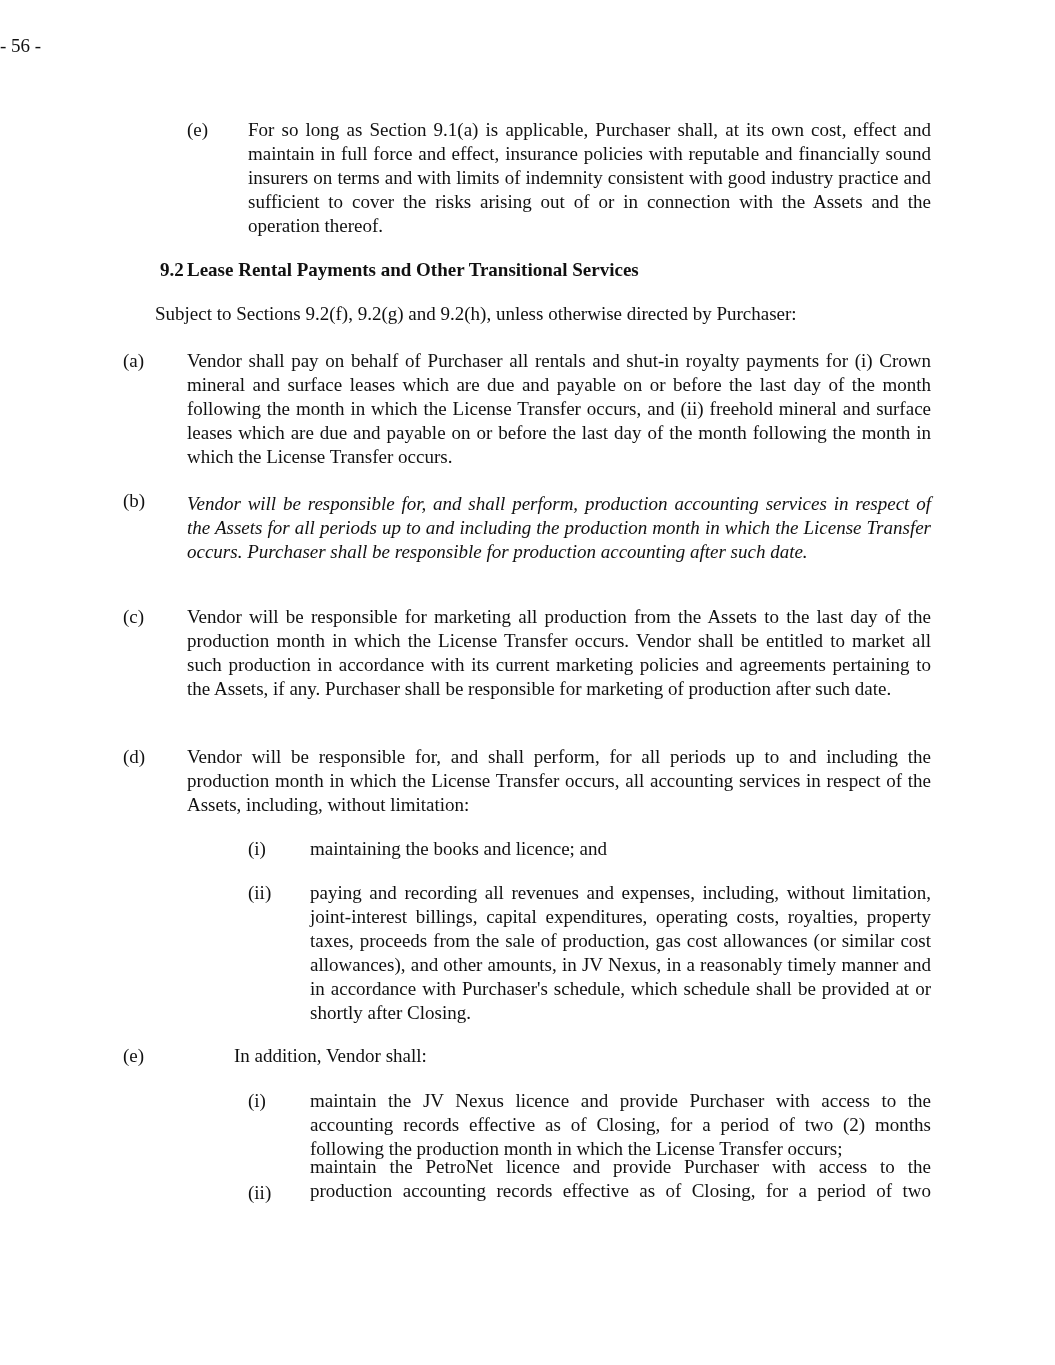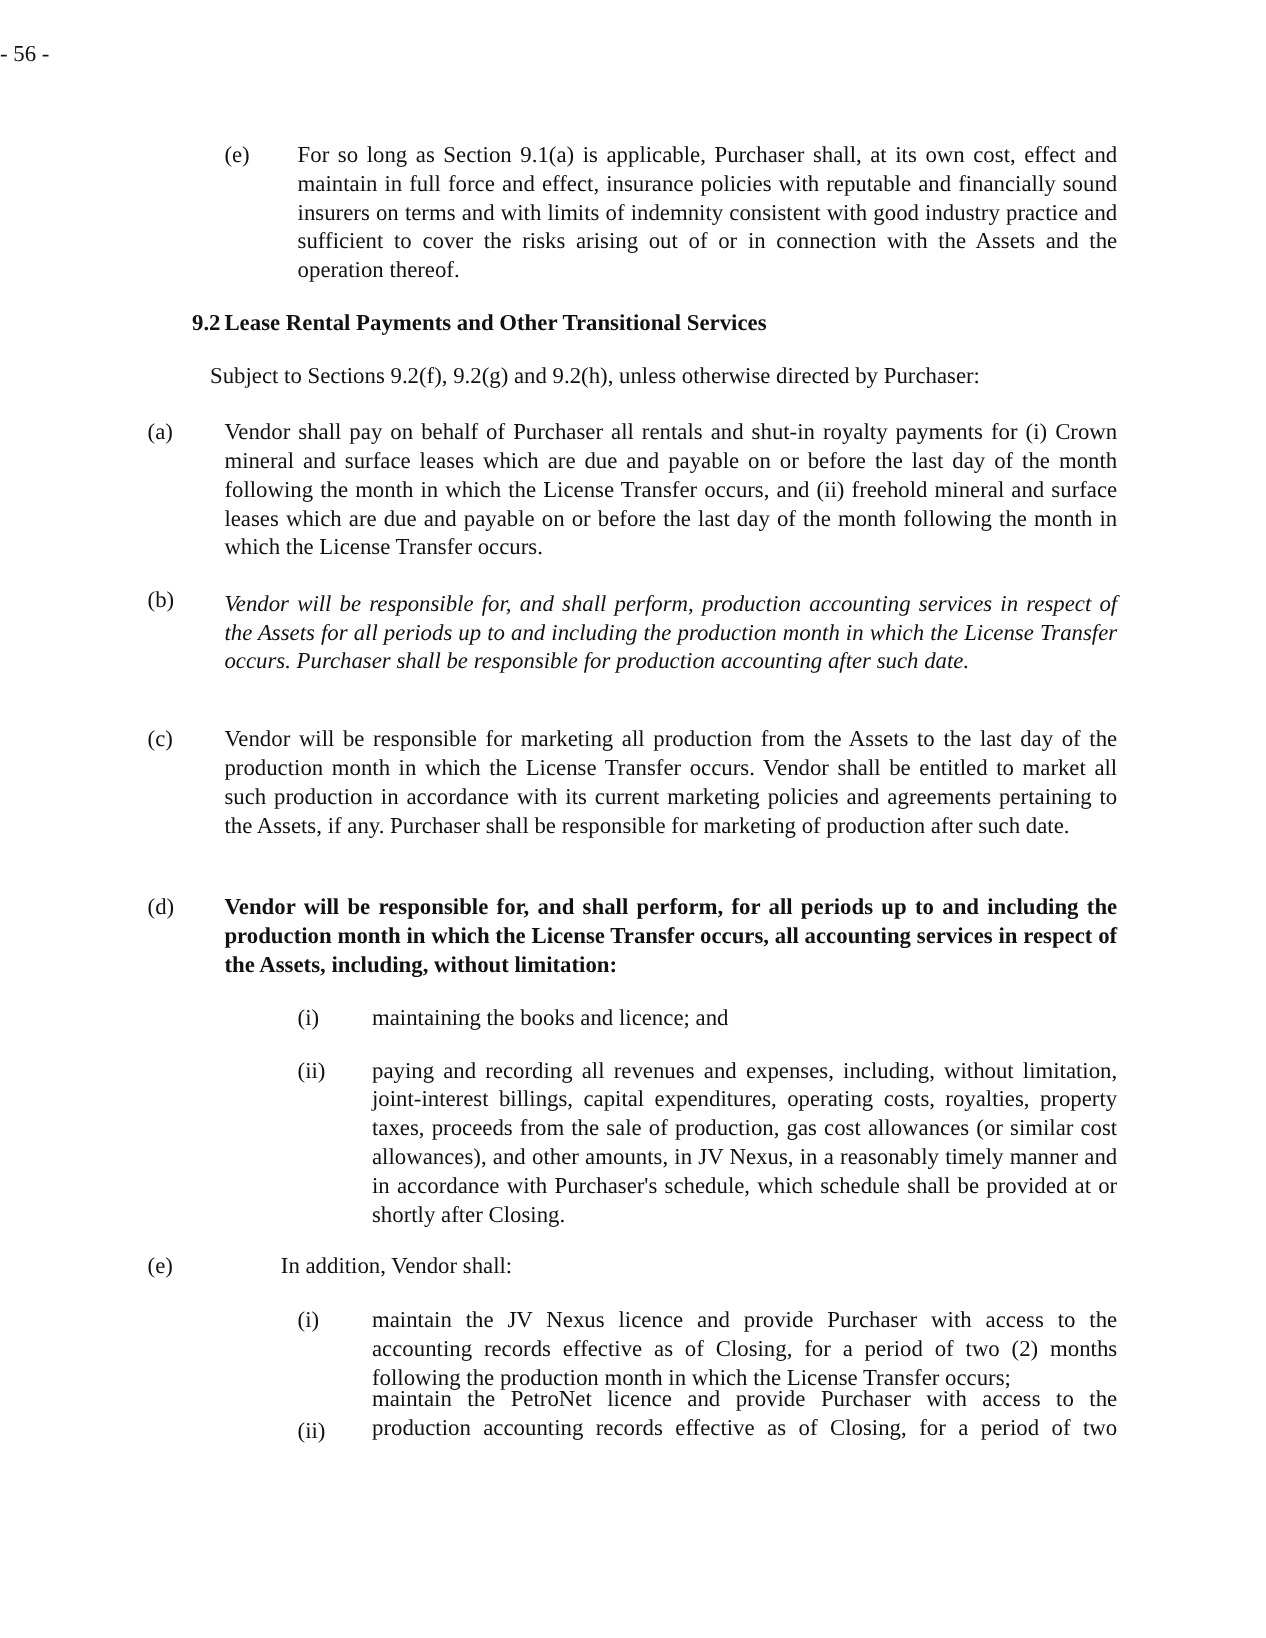--- a/index.html
+++ b/index.html
@@ -28,21 +28,20 @@
   .label {
     position: absolute;
   }
   .heading {
     position: absolute;
     font-weight: bold;
   }
   .plain {
     position: absolute;
     white-space: nowrap;
-    margin-left: 20px;
   }
 </style>
 </head>
 <body>
 
 <div class="page-number">- 56 -</div>
 
 <div class="label" style="top:118px; left:187px;">(e)</div>
 <div class="block" style="top:118px; left:248px; width:683px;">For so long as Section 9.1(a) is applicable, Purchaser shall, at its own cost, effect and maintain in full force and effect, insurance policies with reputable and financially sound insurers on terms and with limits of indemnity consistent with good industry practice and sufficient to cover the risks arising out of or in connection with the Assets and the operation thereof.</div>
 
@@ -54,21 +53,21 @@
 <div class="label" style="top:349px; left:123px;">(a)</div>
 <div class="block" style="top:349px; left:187px; width:744px;">Vendor shall pay on behalf of Purchaser all rentals and shut-in royalty payments for (i) Crown mineral and surface leases which are due and payable on or before the last day of the month following the month in which the License Transfer occurs, and (ii) freehold mineral and surface leases which are due and payable on or before the last day of the month following the month in which the License Transfer occurs.</div>
 
 <div class="label" style="top:489px; left:123px;">(b)</div>
 <div class="block" style="top:492px; left:187px; width:744px;font-style:italic;">Vendor will be responsible for, and shall perform, production accounting services in respect of the Assets for all periods up to and including the production month in which the License Transfer occurs. Purchaser shall be responsible for production accounting after such date.</div>
 
 <div class="label" style="top:605px; left:123px;">(c)</div>
 <div class="block" style="top:605px; left:187px; width:744px;">Vendor will be responsible for marketing all production from the Assets to the last day of the production month in which the License Transfer occurs. Vendor shall be entitled to market all such production in accordance with its current marketing policies and agreements pertaining to the Assets, if any. Purchaser shall be responsible for marketing of production after such date.</div>
 
 <div class="label" style="top:745px; left:123px;">(d)</div>
-<div class="block" style="top:745px; left:187px; width:744px;font-weight:bold;">Vendor will be responsible for, and shall perform, for all periods up to and including the production month in which the License Transfer occurs, all accounting services in respect of the Assets, including, without limitation:</div>
+<div class="block" style="top:745px; left:187px; width:744px;">Vendor will be responsible for, and shall perform, for all periods up to and including the production month in which the License Transfer occurs, all accounting services in respect of the Assets, including, without limitation:</div>
 
 <div class="label" style="top:837px; left:248px;">(i)</div>
 <div class="block" style="top:837px; left:310px; width:621px;">maintaining the books and licence; and</div>
 
 <div class="label" style="top:881px; left:248px;">(ii)</div>
 <div class="block" style="top:881px; left:310px; width:621px;">paying and recording all revenues and expenses, including, without limitation, joint-interest billings, capital expenditures, operating costs, royalties, property taxes, proceeds from the sale of production, gas cost allowances (or similar cost allowances), and other amounts, in JV Nexus, in a reasonably timely manner and in accordance with Purchaser's schedule, which schedule shall be provided at or shortly after Closing.</div>
 
 <div class="label" style="top:1044px; left:123px;">(e)</div>
 <div class="block" style="top:1044px; left:187px; width:744px;margin-left:47px;">In addition, Vendor shall:</div>
 

